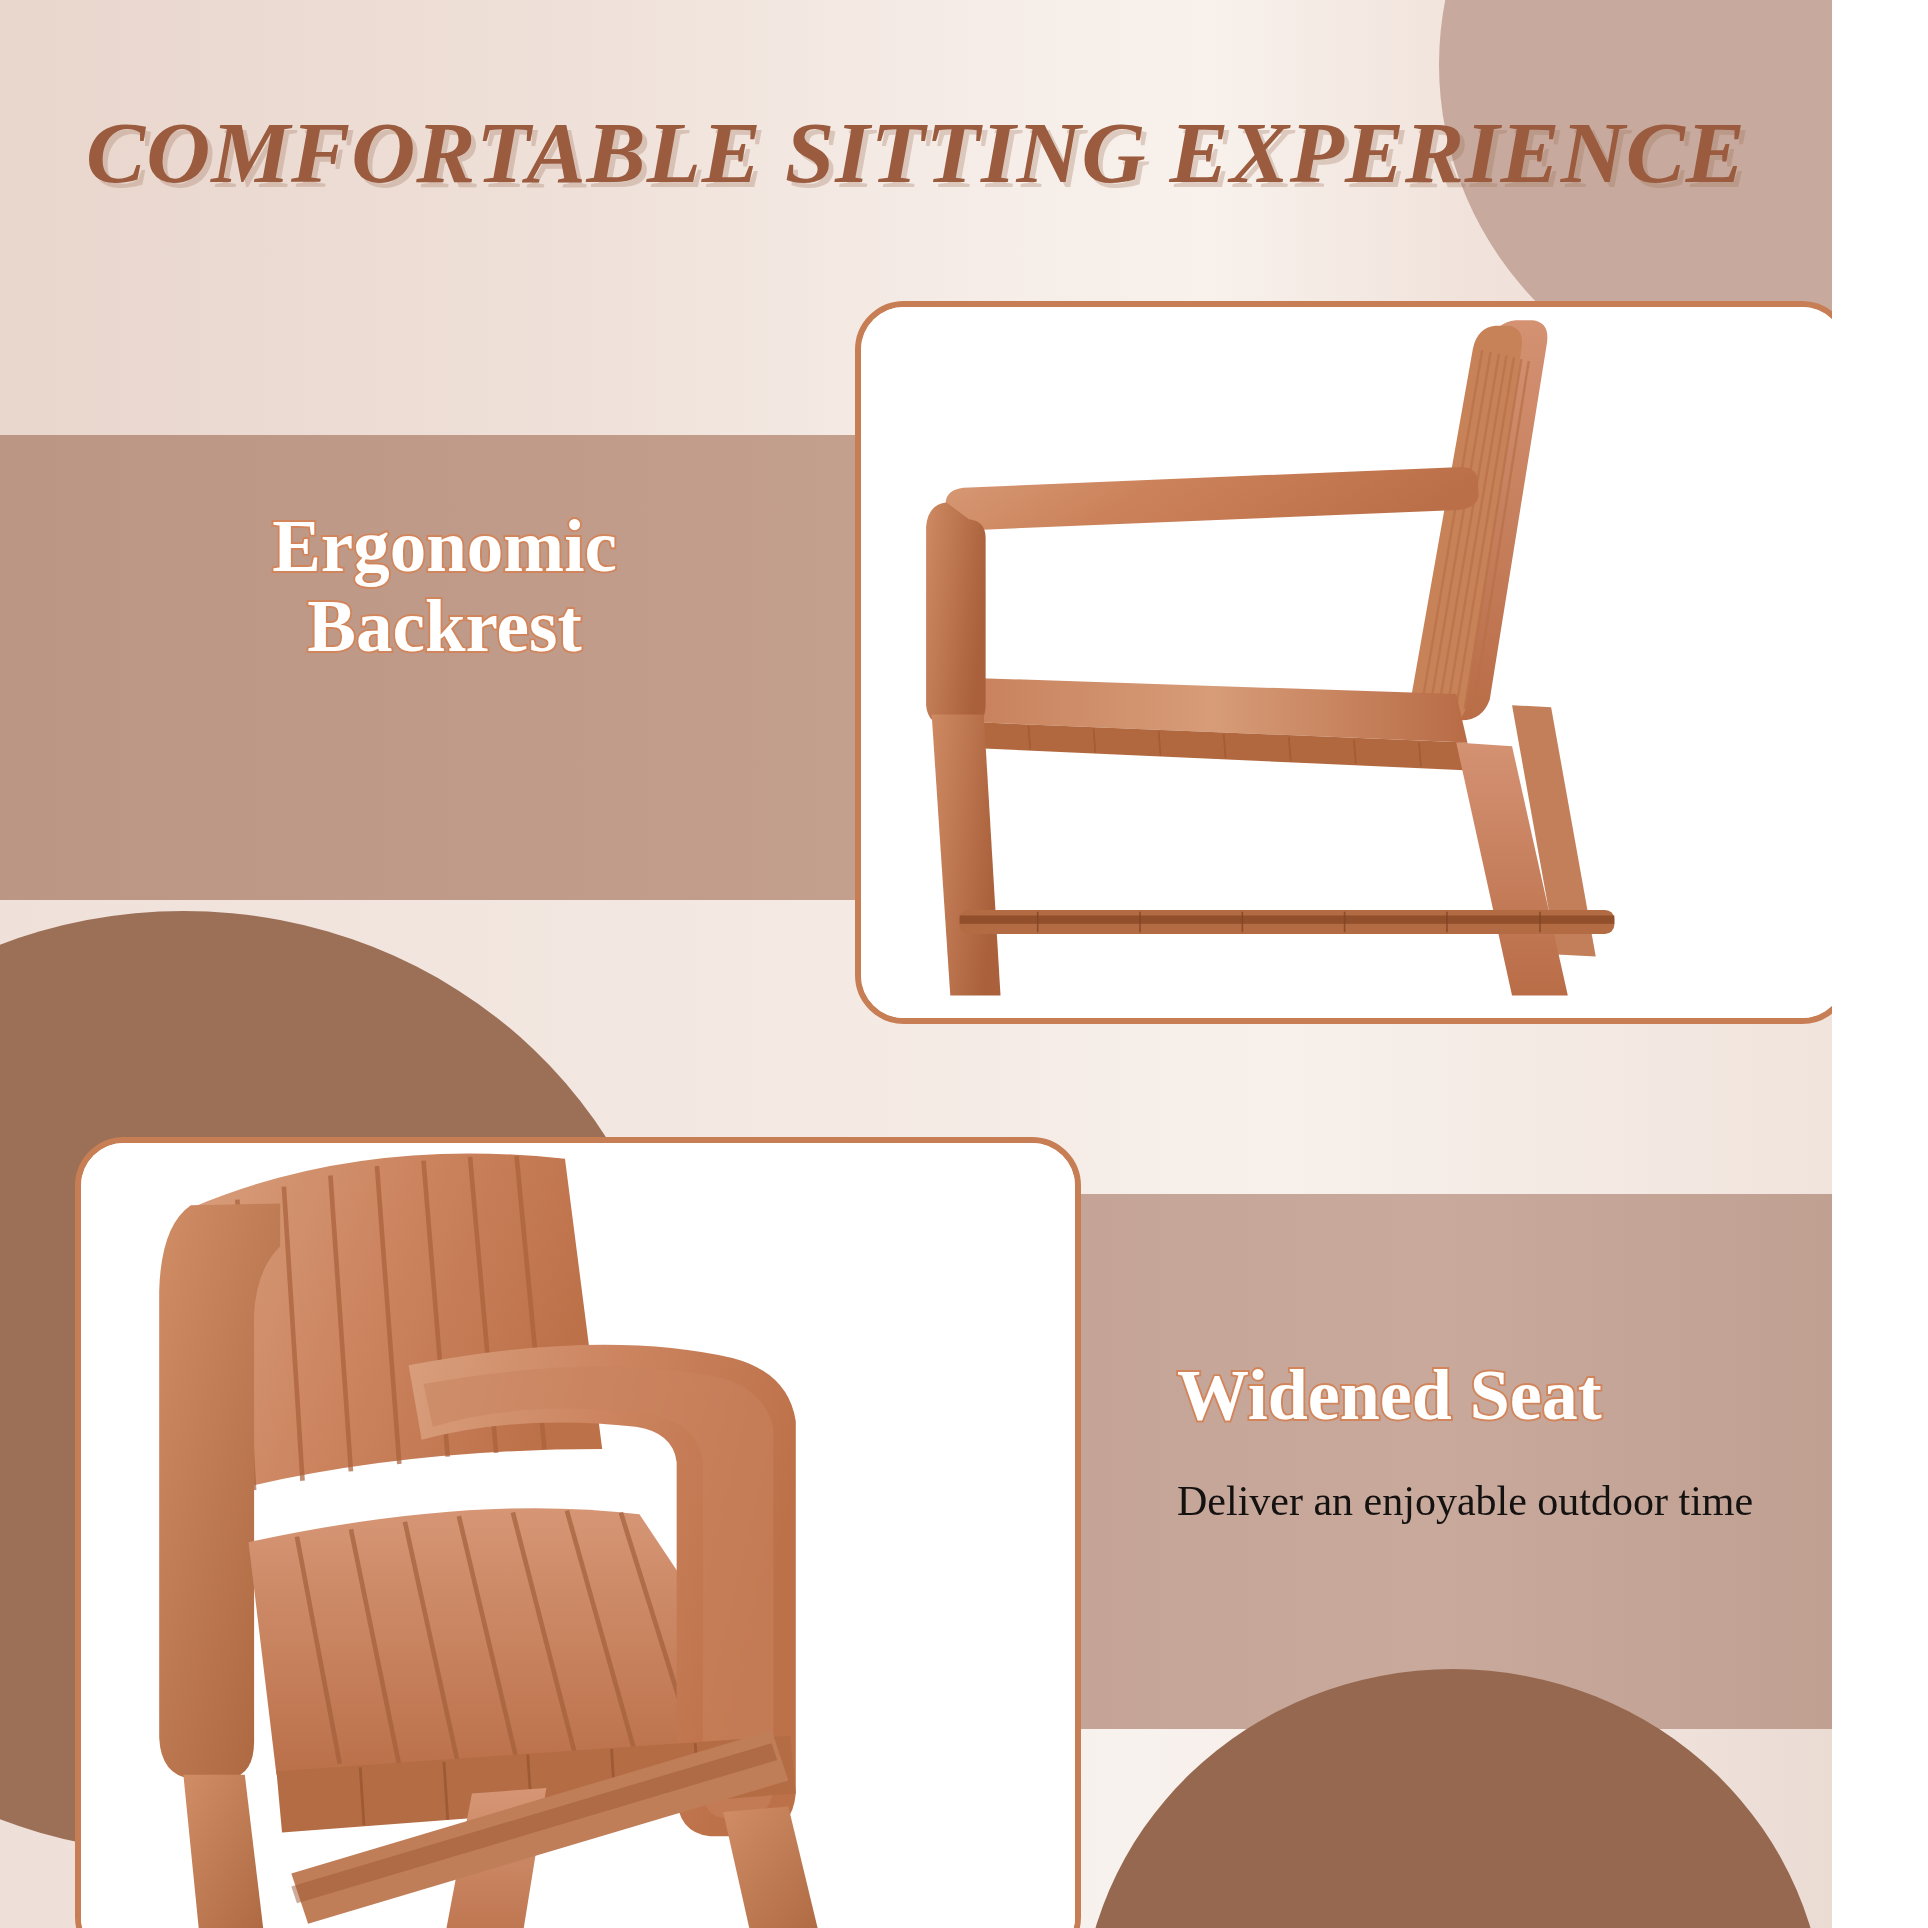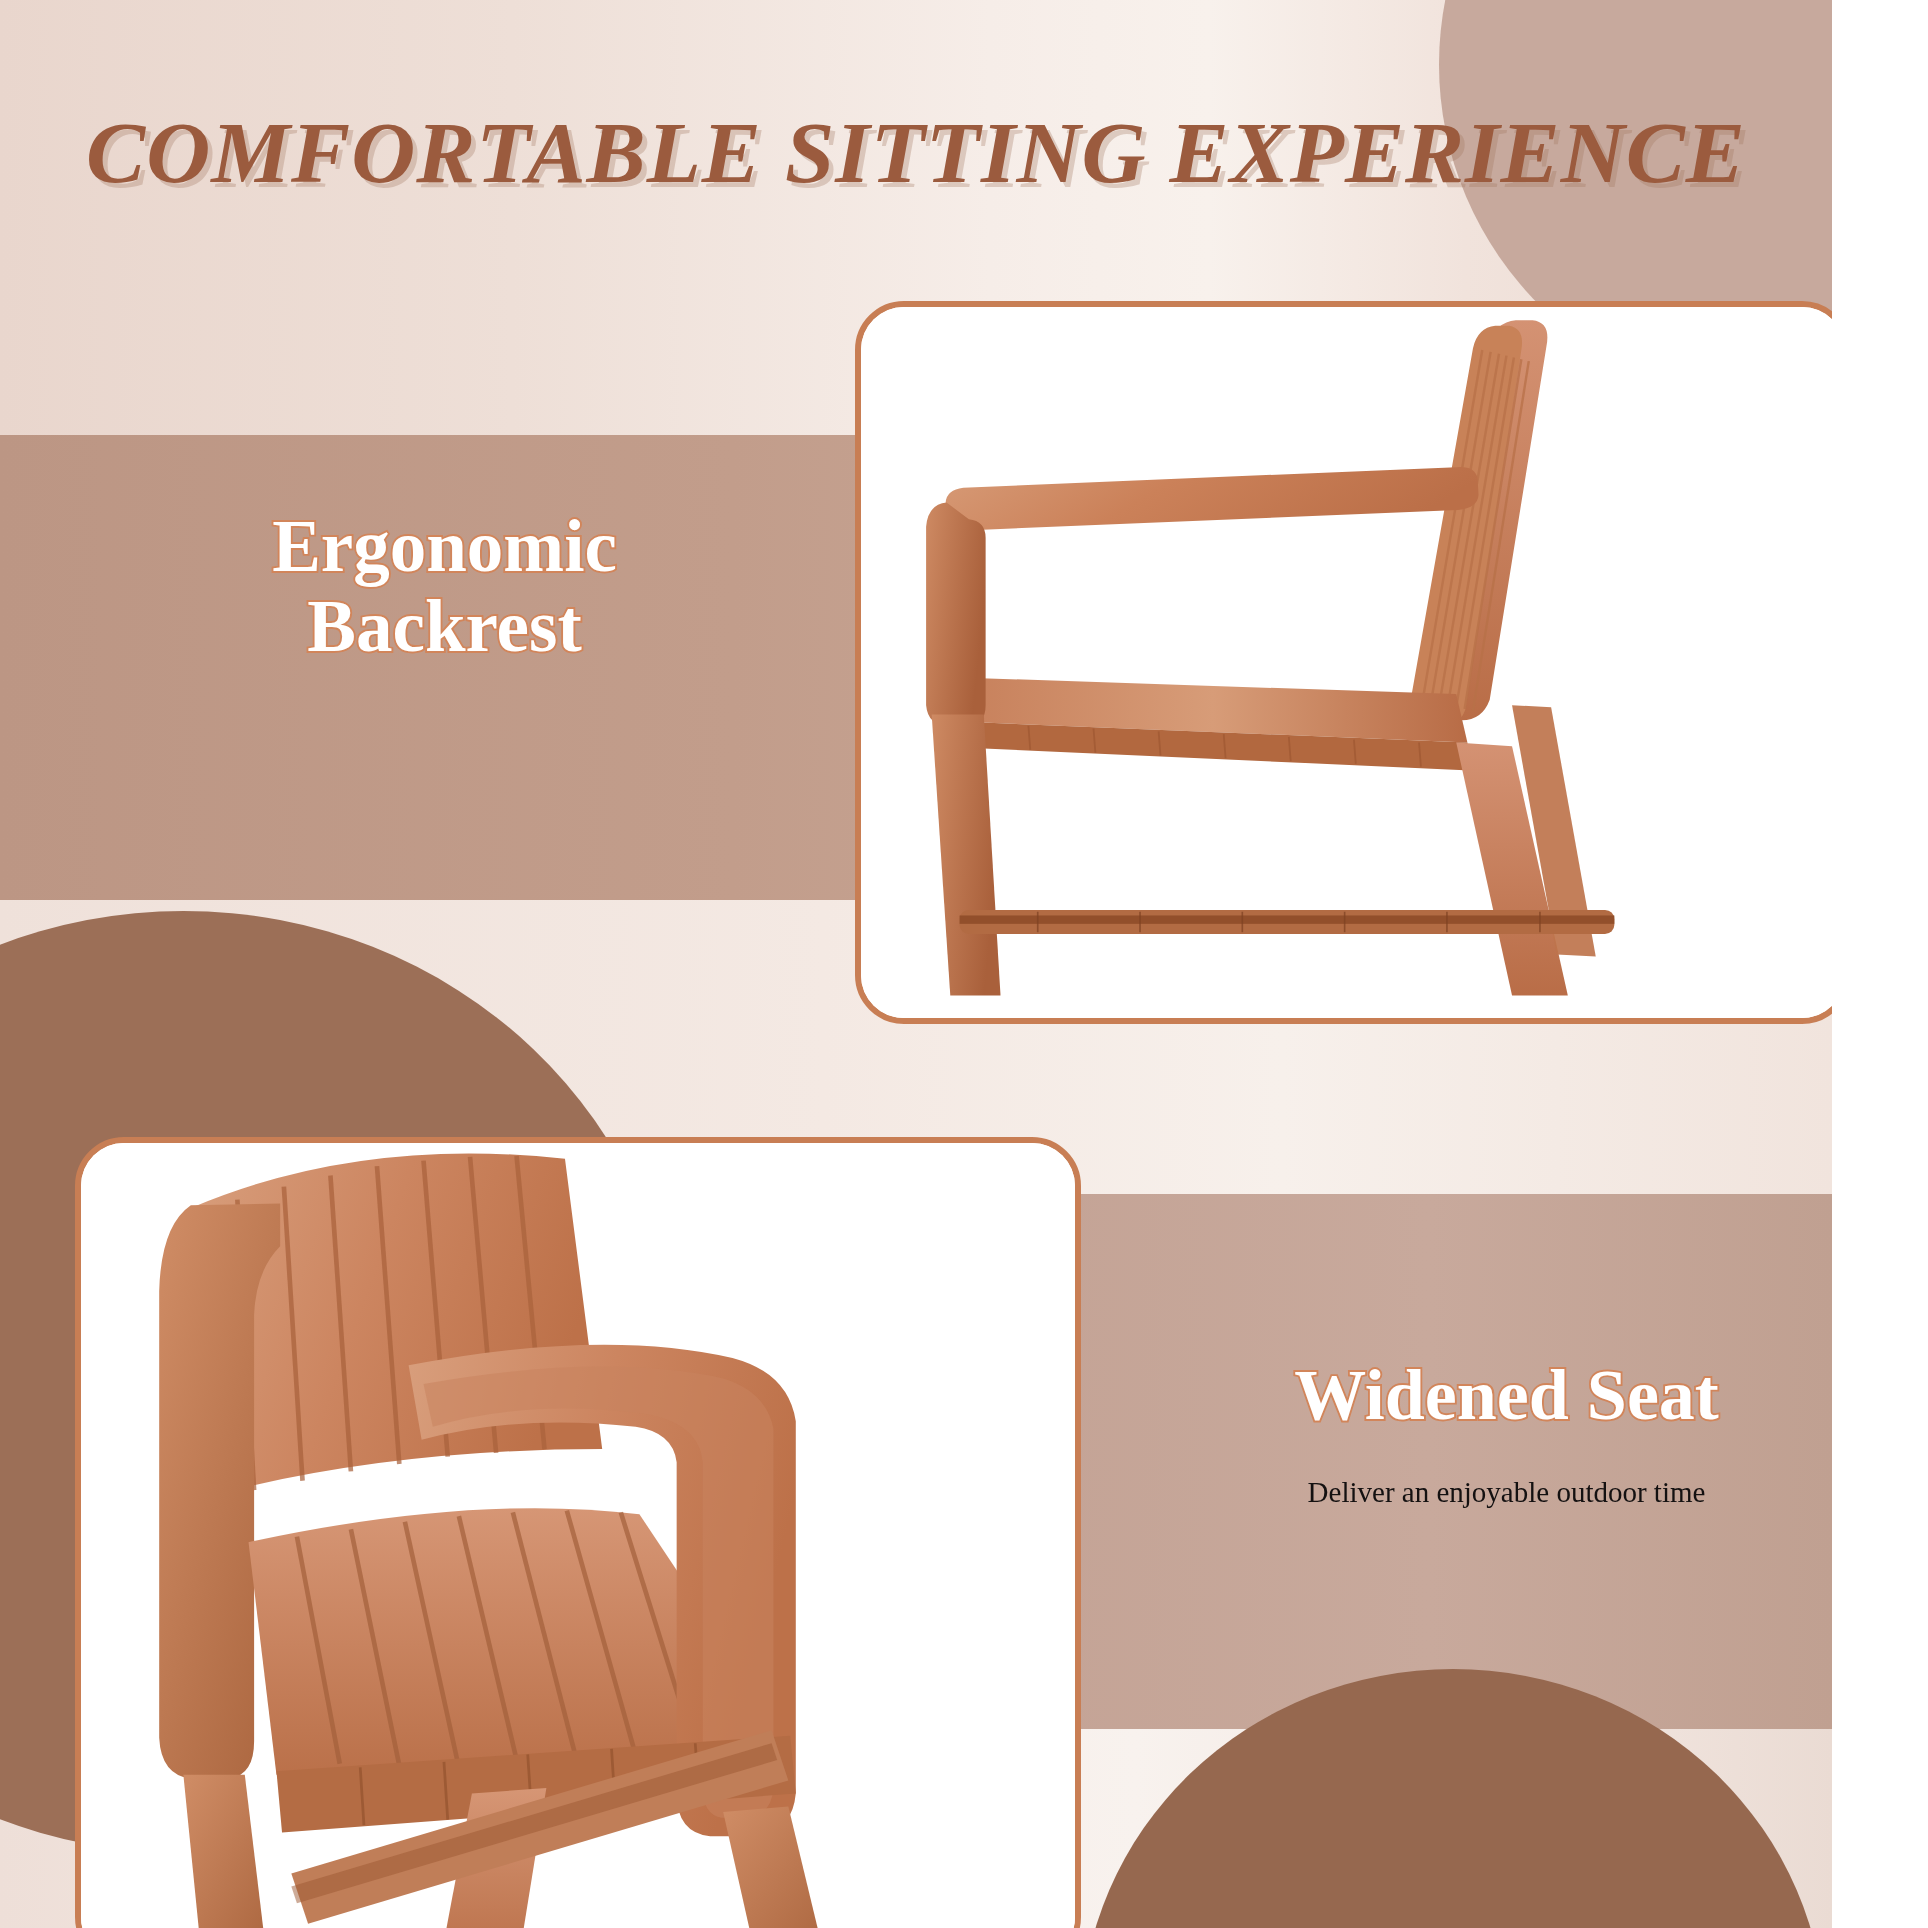--- a/index.html
+++ b/index.html
@@ -53,21 +53,21 @@
     font-size:87px;
     letter-spacing:0.9px;
     color:#9B5B3E;
     text-shadow:4.7px 4.7px 0 rgba(160,115,92,0.30);
     white-space:nowrap;
     transform:scaleX(1.02);
   }
 
   
   .txt-left{position:absolute;left:143px;top:507px;width:603px;text-align:center;}
-  .txt-right{position:absolute;left:1177px;top:1356px;width:659px;text-align:center;}
+  .txt-right{position:absolute;left:1177px;top:1356px;width:659px;}
 
   .feat-head{
     font-family:"Liberation Serif", serif;
     font-weight:bold;
     font-size:73px;
     line-height:1.10;
     color:#FFFFFF;
     -webkit-text-stroke:3.8px #D2855A;
     paint-order:stroke fill;
     margin:0 0 24.5px 0;
@@ -75,21 +75,21 @@
   .txt-right .feat-head{font-size:72px;margin-bottom:38px;}
 
   .feat-sub{
     font-family:"Liberation Serif", serif;
     font-weight:normal;
     font-size:43px;
     line-height:1.28;
     color:#141111;
     margin:0;
   }
-  .txt-right .feat-sub{font-size:29px;line-height:1.35;}
+  .txt-right .feat-sub{font-size:42px;line-height:1.35;}
 
   
   .card{
     position:absolute;
     background:#FFFFFF;
     border:6.6px solid #C87E54;
     border-radius:49px;
     overflow:hidden;
     box-sizing:border-box;
   }

